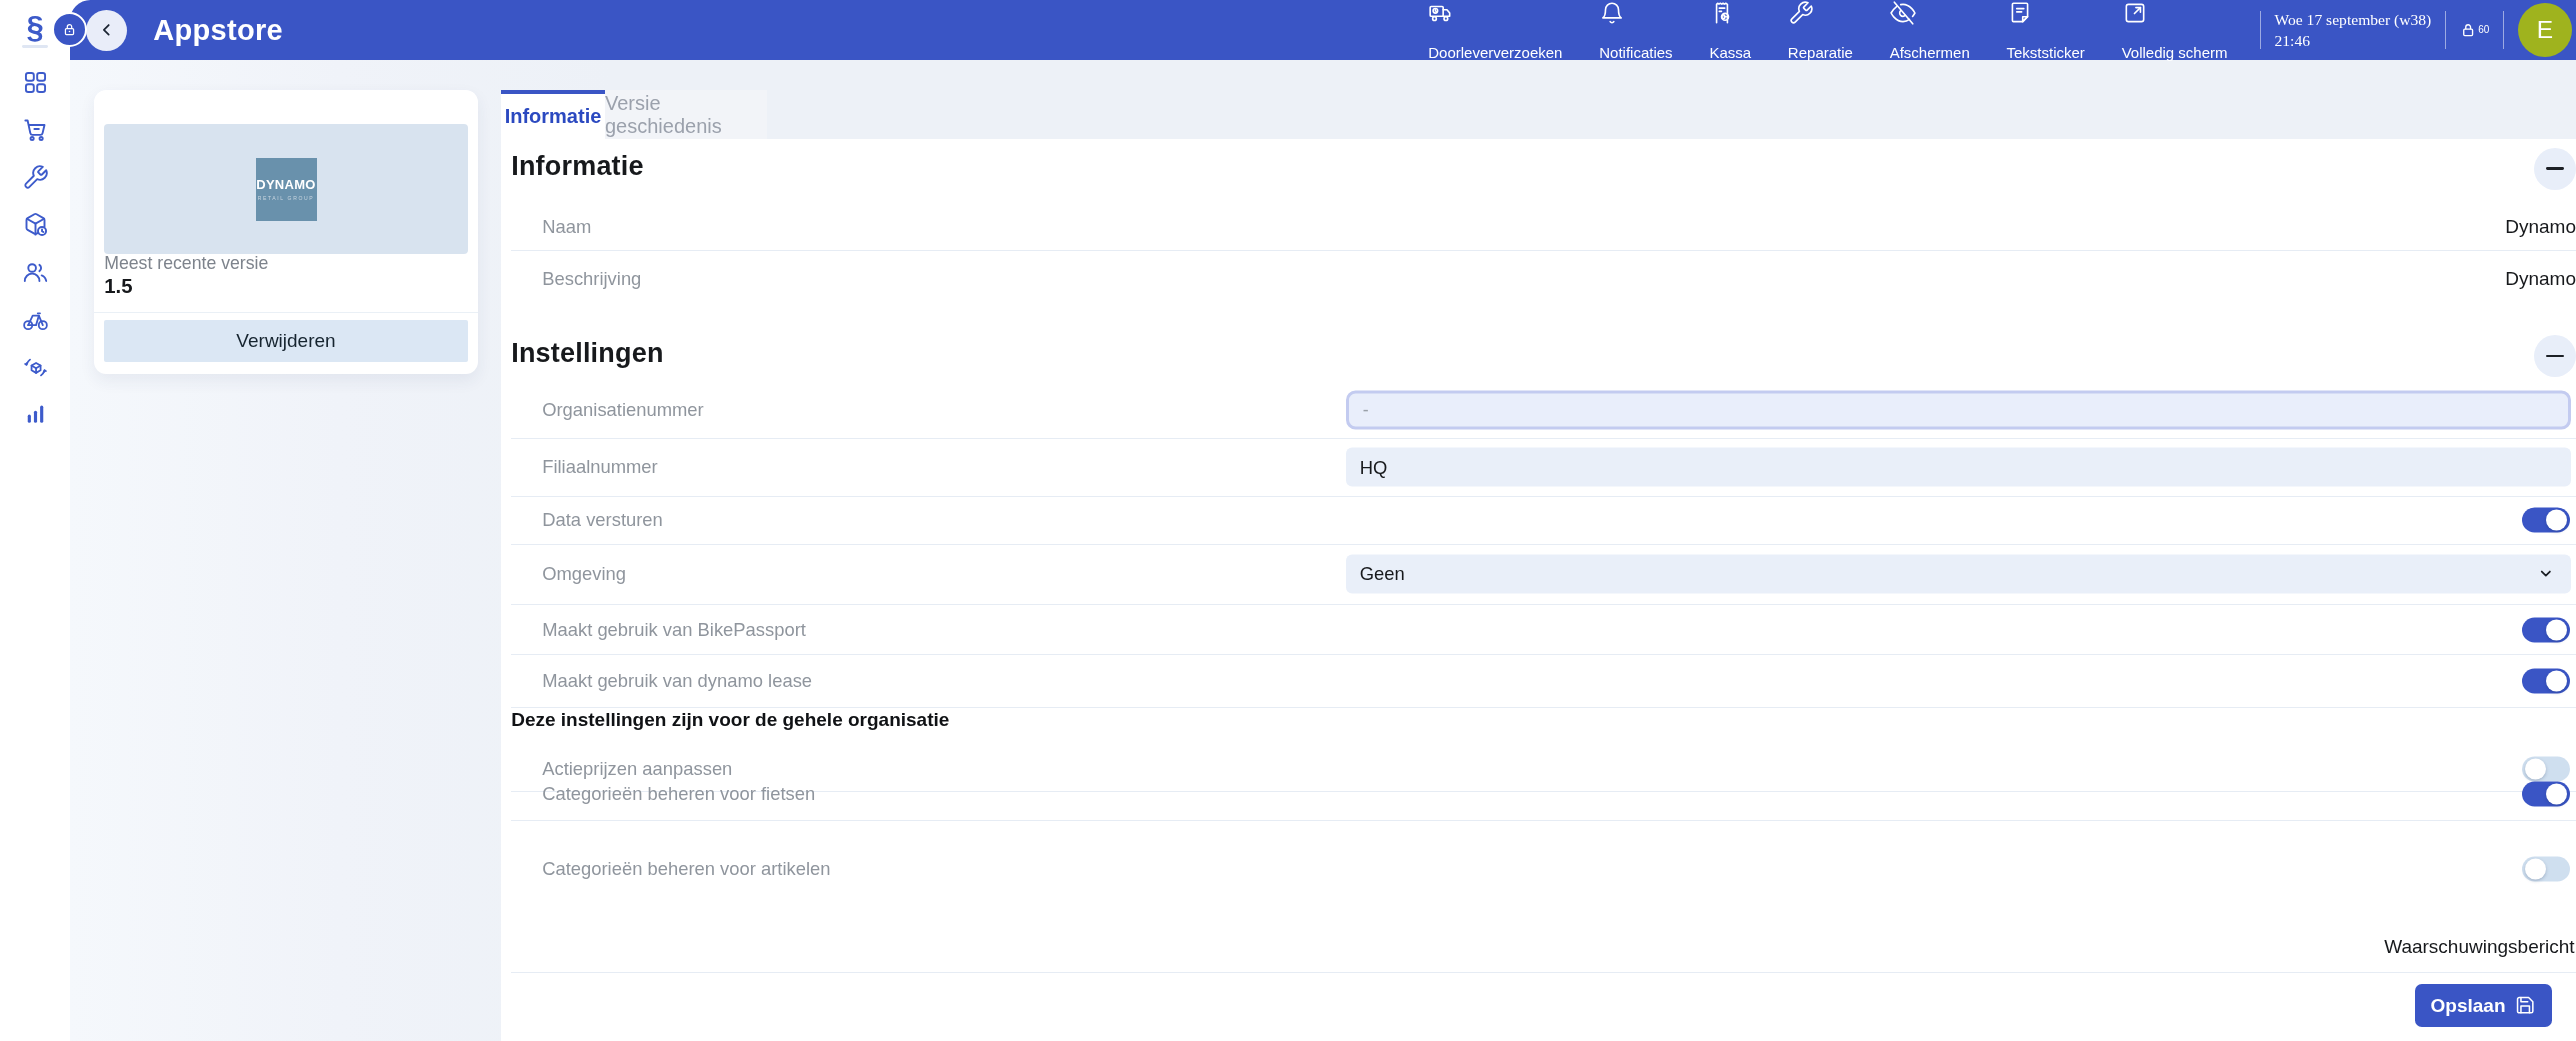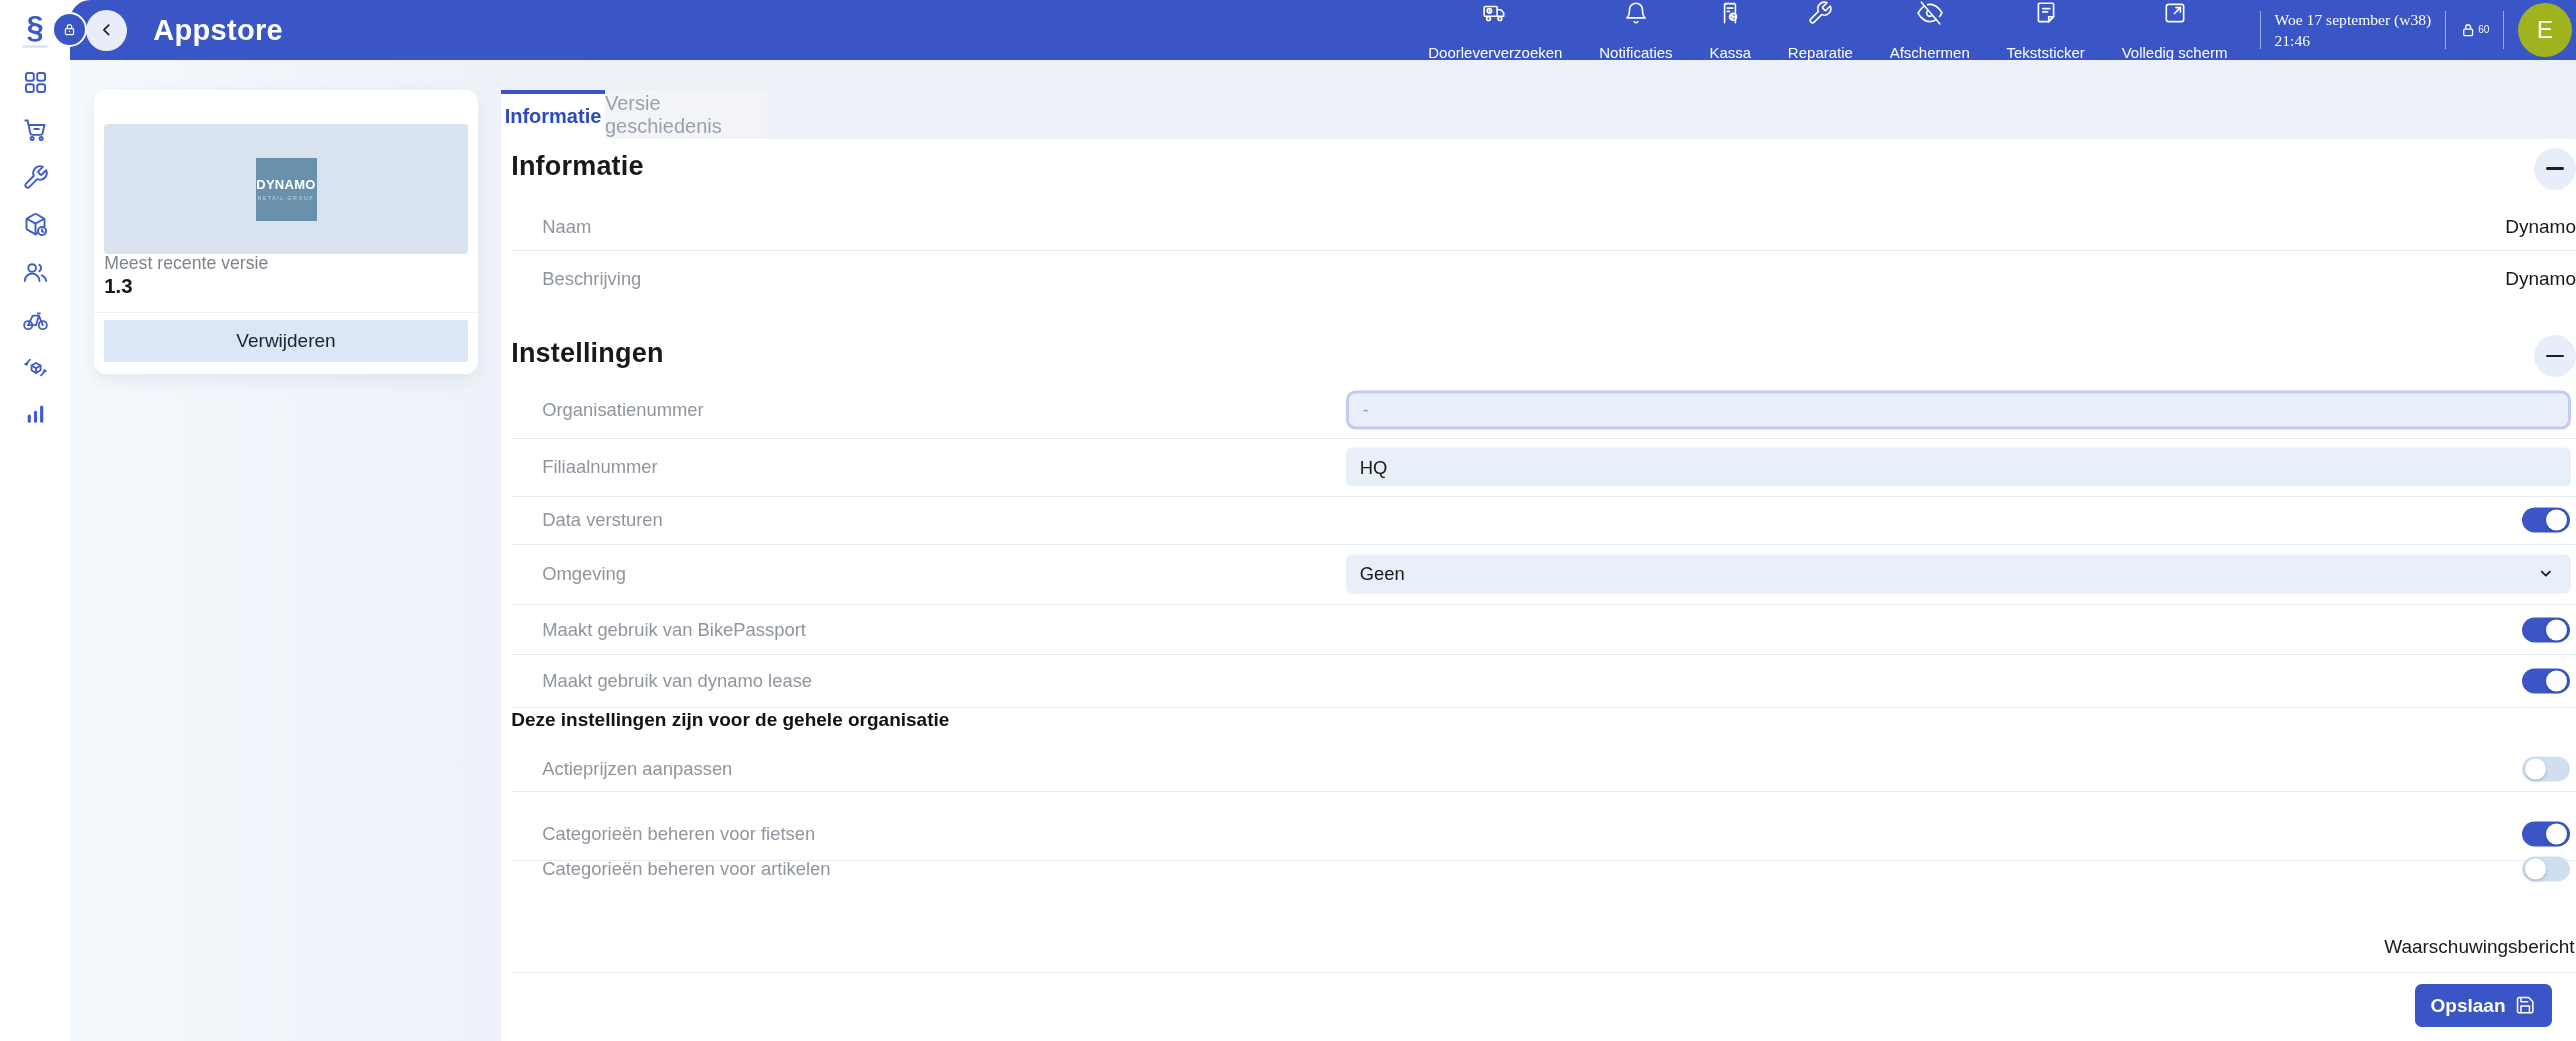--- a/index.html
+++ b/index.html
@@ -20,21 +20,21 @@
   
   .corner-bg{position:absolute;left:70px;top:0;width:54px;height:60px;background:#fff;z-index:1;}
   .header{position:absolute;left:70px;right:0;top:0;height:60px;background:var(--accent);
     border-top-left-radius:20.4px;display:flex;align-items:center;color:#fff;z-index:4;}
   .lock-badge{position:absolute;left:-17.7px;top:11.6px;width:31px;height:31px;border-radius:50%;
     background:var(--accent);border:2px solid #fff;display:flex;align-items:center;justify-content:center;}
   .back-btn{margin-left:16.3px;width:41px;height:41px;border-radius:50%;background:#e9edf9;
     display:flex;align-items:center;justify-content:center;flex:0 0 auto;}
   .app-title{margin-left:26px;font-size:29px;font-weight:700;letter-spacing:0.3px;white-space:nowrap;}
   .header-nav{margin-left:auto;display:flex;align-items:center;}
-  .nav-item{display:flex;flex-direction:column;align-items:center;gap:18px;padding:0 18.4px;cursor:pointer;}
+  .nav-item{display:flex;flex-direction:column;align-items:flex-start;gap:18px;padding:0 18.4px;cursor:pointer;}
   .nav-item .lbl{font-size:15px;white-space:nowrap;}
   .hsep{width:1.4px;height:38px;background:rgba(255,255,255,.5);margin:0 13.6px;}
   .datetime{font-size:15.6px;line-height:21px;white-space:nowrap;font-family:Liberation Serif, serif;}
   .lock-count{display:flex;flex-direction:row;align-items:center;gap:2px;font-size:10px;}
   .avatar{width:54px;height:54px;border-radius:50%;background:#9fb31e;color:#fff;font-size:24.5px;
     display:flex;align-items:center;justify-content:center;margin-right:4.1px;flex:0 0 auto;}
   
   .left-card{position:absolute;left:94px;top:90px;width:384px;height:284px;background:#fff;border-radius:12.2px;
     box-shadow:0 6.8px 16.3px rgba(40,60,100,.07);z-index:2;}
   .card-image{position:absolute;left:10.2px;right:10.2px;top:34px;height:130px;background:#d8e3ef;border-radius:4.1px;
@@ -290,21 +290,21 @@
 </div>
 
 <div class="left-card">
   <div class="card-image">
     <div class="logo-square">
       <div class="logo-line1">DYNAMO</div>
       <div class="logo-line2">RETAIL GROUP</div>
     </div>
   </div>
   <div class="version-label">Meest recente versie</div>
-  <div class="version-value">1.3</div>
+  <div class="version-value">1.5</div>
   <div class="card-divider"></div>
   <div class="delete-btn">Verwijderen</div>
 </div>
 
 <div class="tabbar">
   <div class="tab active">Informatie</div>
   <div class="tab inactive">Versie geschiedenis</div>
 </div>
 
 <div class="panel">
@@ -377,21 +377,21 @@
 
   <div class="note-row" style="top:570px">Deze instellingen zijn voor de gehele organisatie</div>
 
   <div class="row bordered" style="top:608px;height:44px">
     <div class="row-label">Actieprijzen aanpassen</div>
     <div class="toggle">
         <span class="knob"></span>
       </div>
   </div>
 
-  <div class="row bordered" style="top:668px;height:53px">
+  <div class="row bordered" style="top:628px;height:53px">
     <div class="row-label">Categorieën beheren voor fietsen</div>
     <div class="toggle on">
         <span class="knob"></span>
       </div>
   </div>
 
   <div class="row" style="top:706px;height:48px">
     <div class="row-label">Categorieën beheren voor artikelen</div>
     <div class="toggle">
         <span class="knob"></span>

